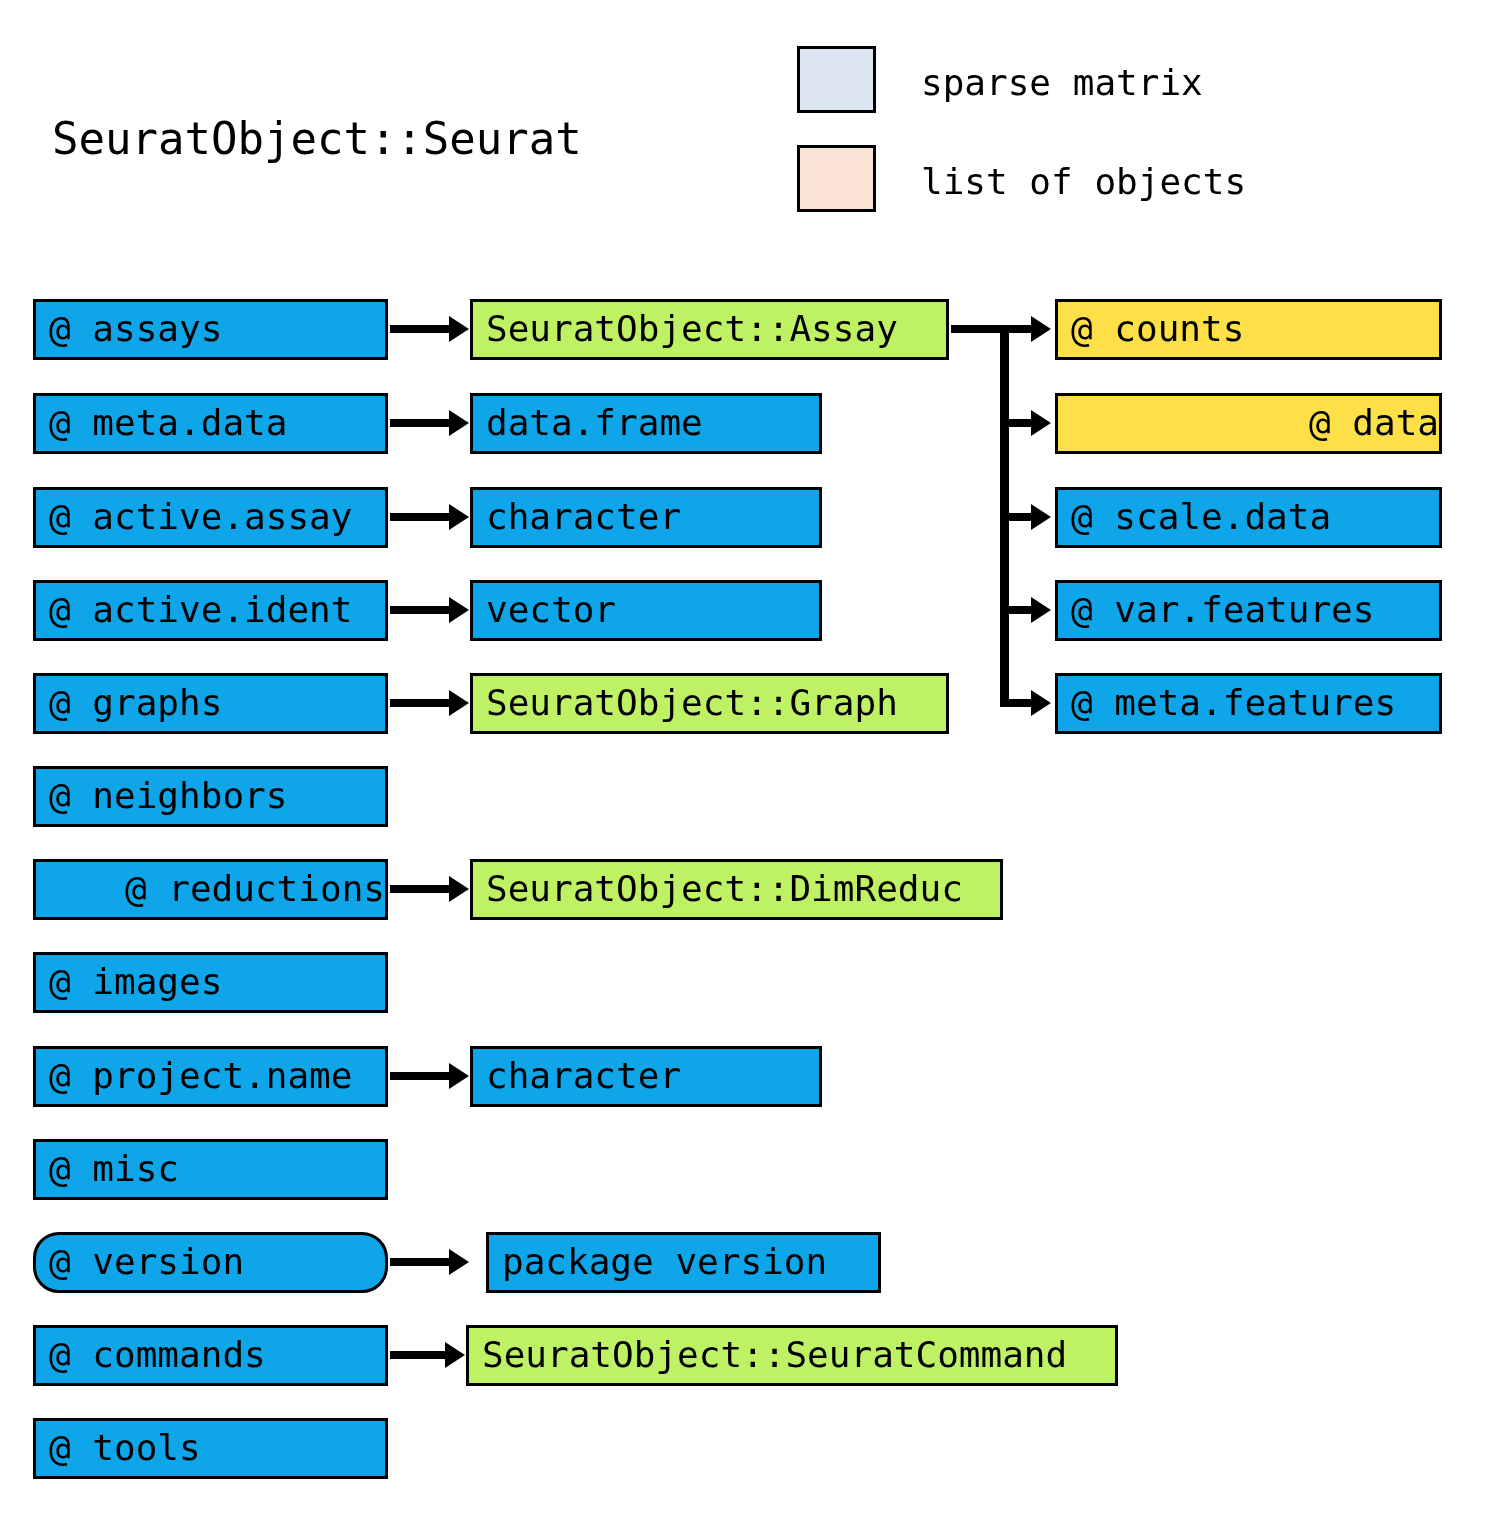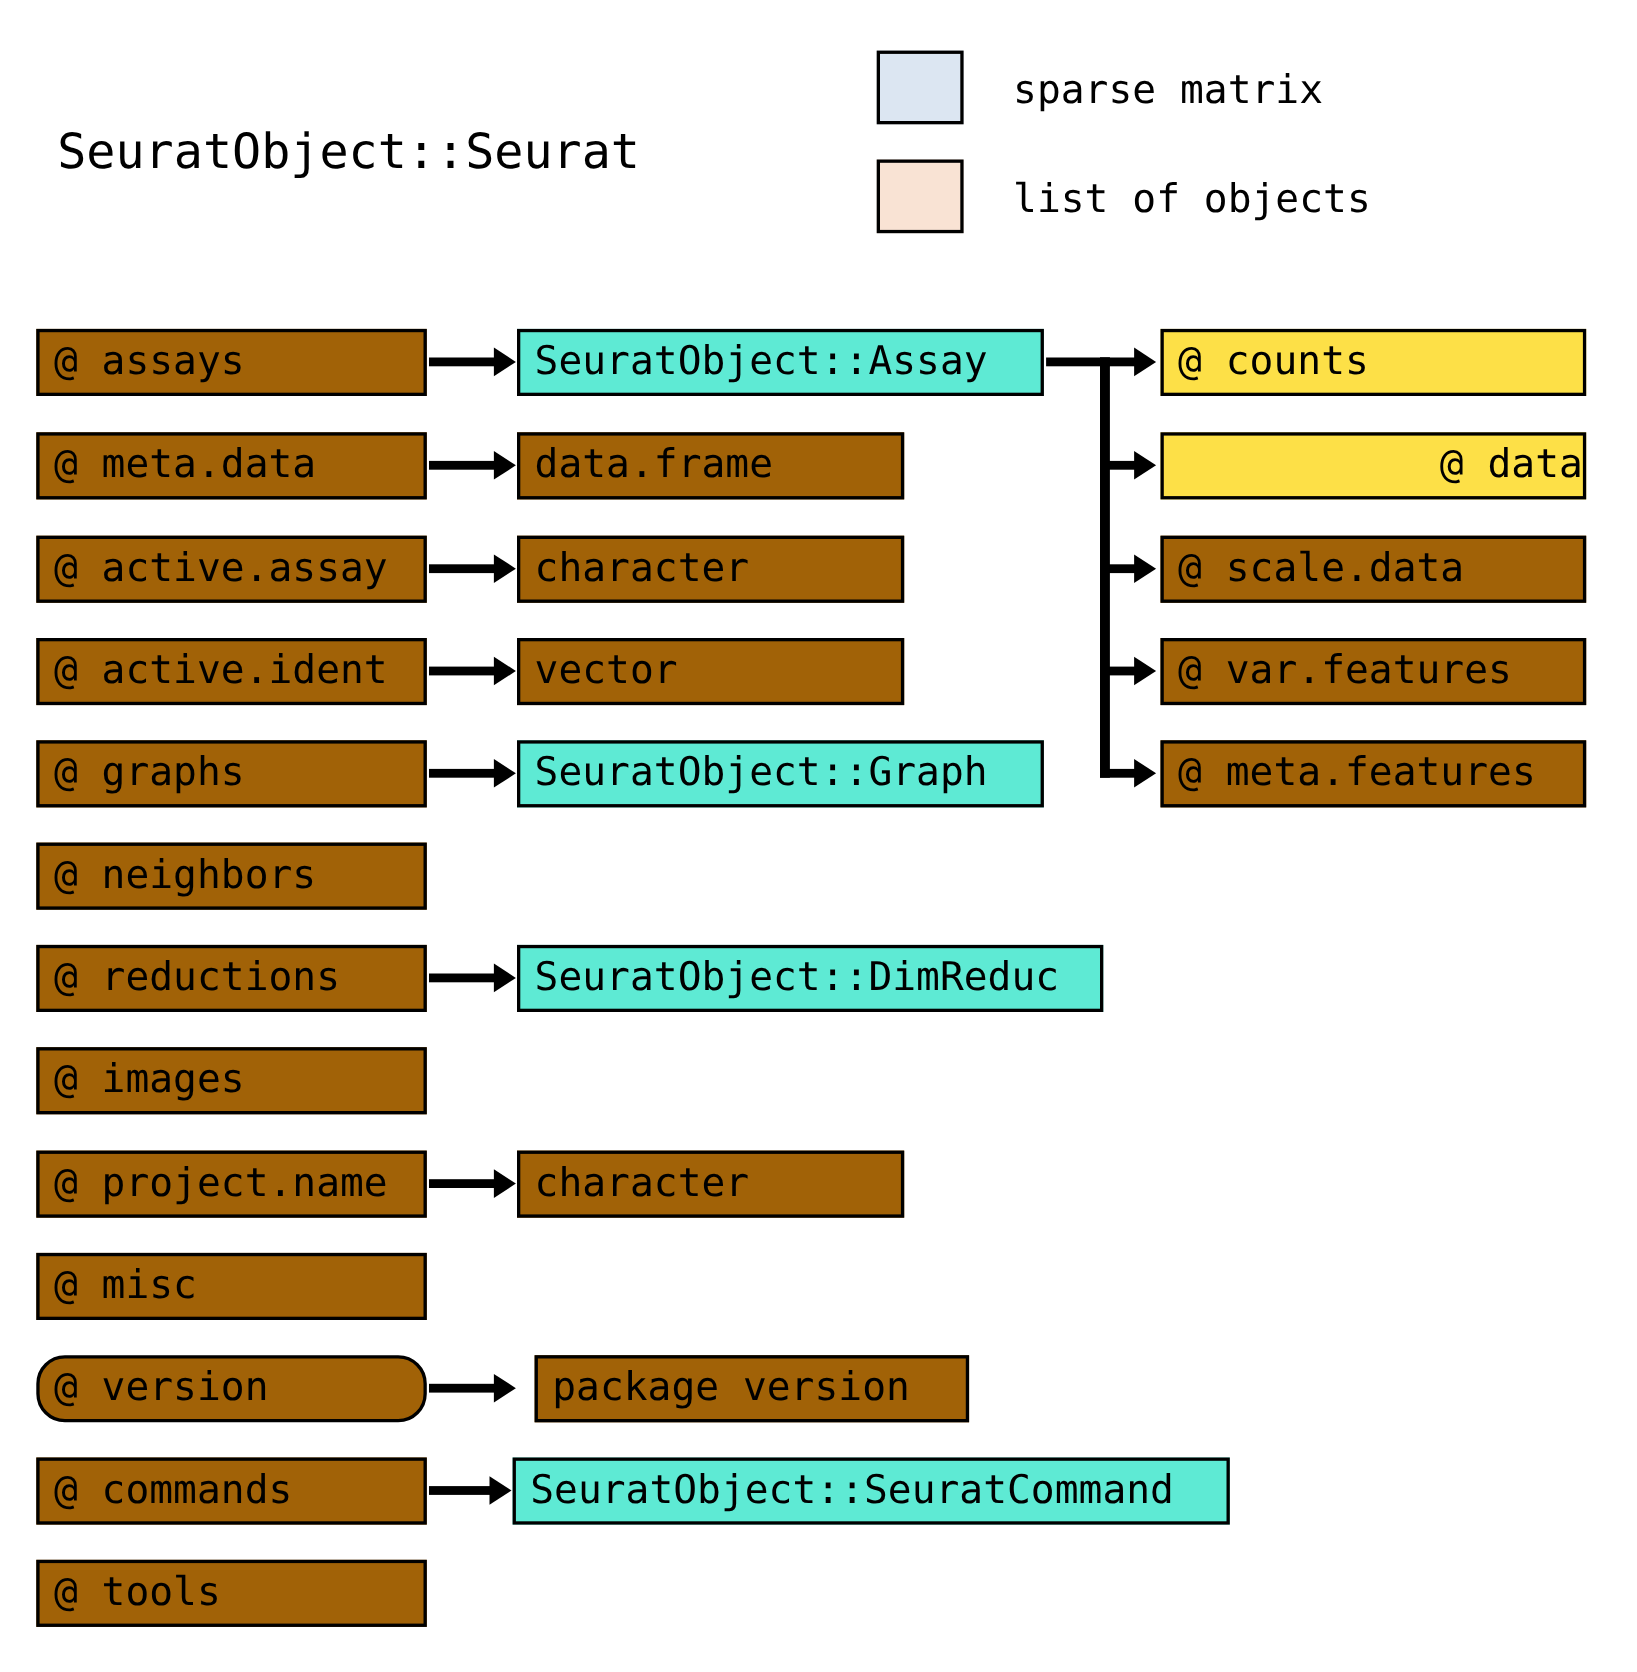--- a/index.html
+++ b/index.html
@@ -36,36 +36,36 @@
     color:#000;
     white-space:nowrap;
     font-family:"DejaVu Sans Mono","Liberation Mono",monospace;
   }
 
   
   .node{
     position:absolute;
     box-sizing:border-box;
     border:3px solid #000;
-    background:#a16207;
+    background:#0ea5e9;
     display:flex;
     align-items:center;
     height:61px;
   }
   .node .lbl{
     font-size:36px;
     line-height:1;
     color:#000;
     white-space:nowrap;
     padding-left:13px;
     font-family:"DejaVu Sans Mono","Liberation Mono",monospace;
     transform:translateY(-1px);
   }
   .node.sparse{background:#fde047;}
-  .node.listobj{background:#5eead4;text-align:right;}
+  .node.listobj{background:#bef264;text-align:right;}
 
   
   .hline{
     position:absolute;
     height:8px;
     background:#000;
   }
   .vline{
     position:absolute;
     width:9px;
@@ -113,21 +113,21 @@
       </div>
 
     <div class="node" style="left:33px;top:673px;width:355px;">
       <span class="lbl">@ graphs</span>
       </div>
 
     <div class="node" style="left:33px;top:766px;width:355px;">
       <span class="lbl">@ neighbors</span>
       </div>
 
-    <div class="node" style="left:33px;top:859px;width:355px;">
+    <div class="node" style="left:33px;top:859px;width:355px;justify-content:flex-end;">
       <span class="lbl">@ reductions</span>
       </div>
 
     <div class="node" style="left:33px;top:952px;width:355px;">
       <span class="lbl">@ images</span>
       </div>
 
     <div class="node" style="left:33px;top:1046px;width:355px;">
       <span class="lbl">@ project.name</span>
       </div>

